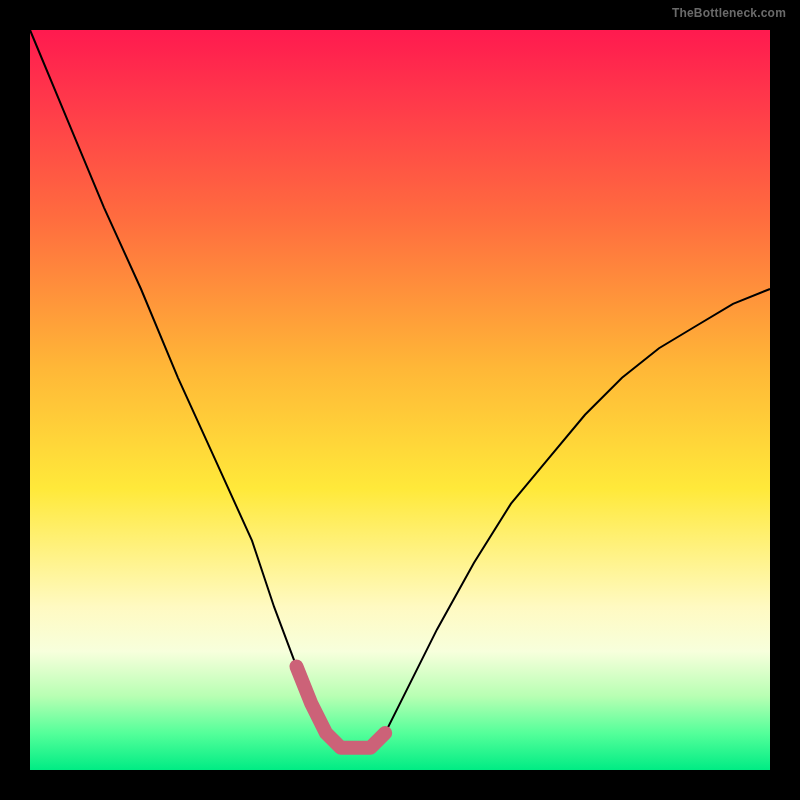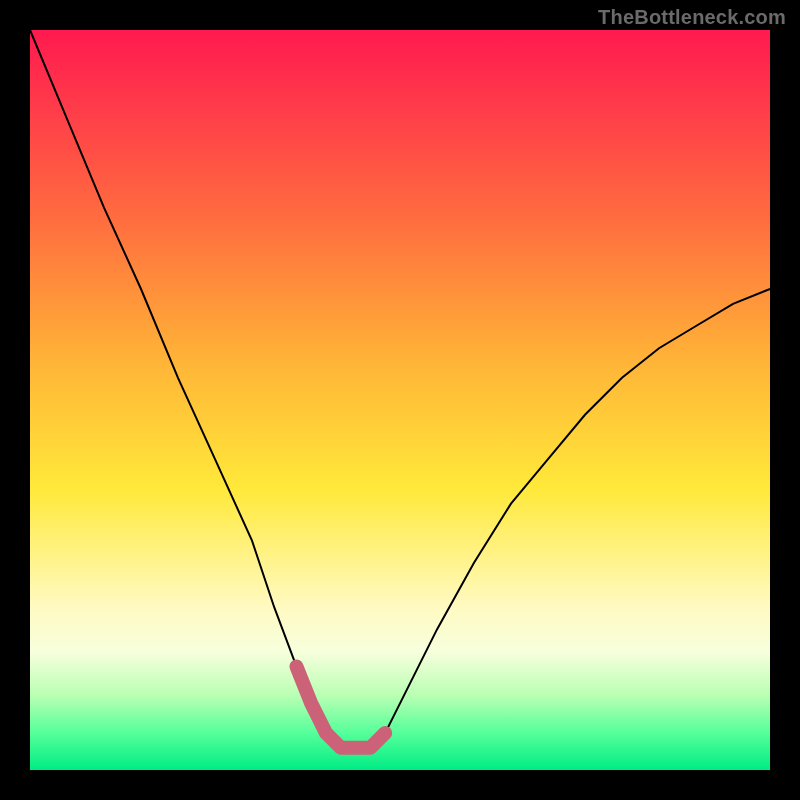--- a/index.html
+++ b/index.html
@@ -38,21 +38,21 @@
       #55ff9a 95%,
       #00ec84 100%
     );
   }
   .watermark {
     position: absolute;
     top: 6px;
     right: 14px;
     color: #6a6a6a;
     font-weight: 600;
-    font-size: 20px;
+    font-size: 12px;
     letter-spacing: 0.2px;
     user-select: none;
     margin-left: 12px;
   }
   svg.curve {
     position: absolute;
     left: 0;
     top: 0;
     width: 740px;
     height: 740px;

